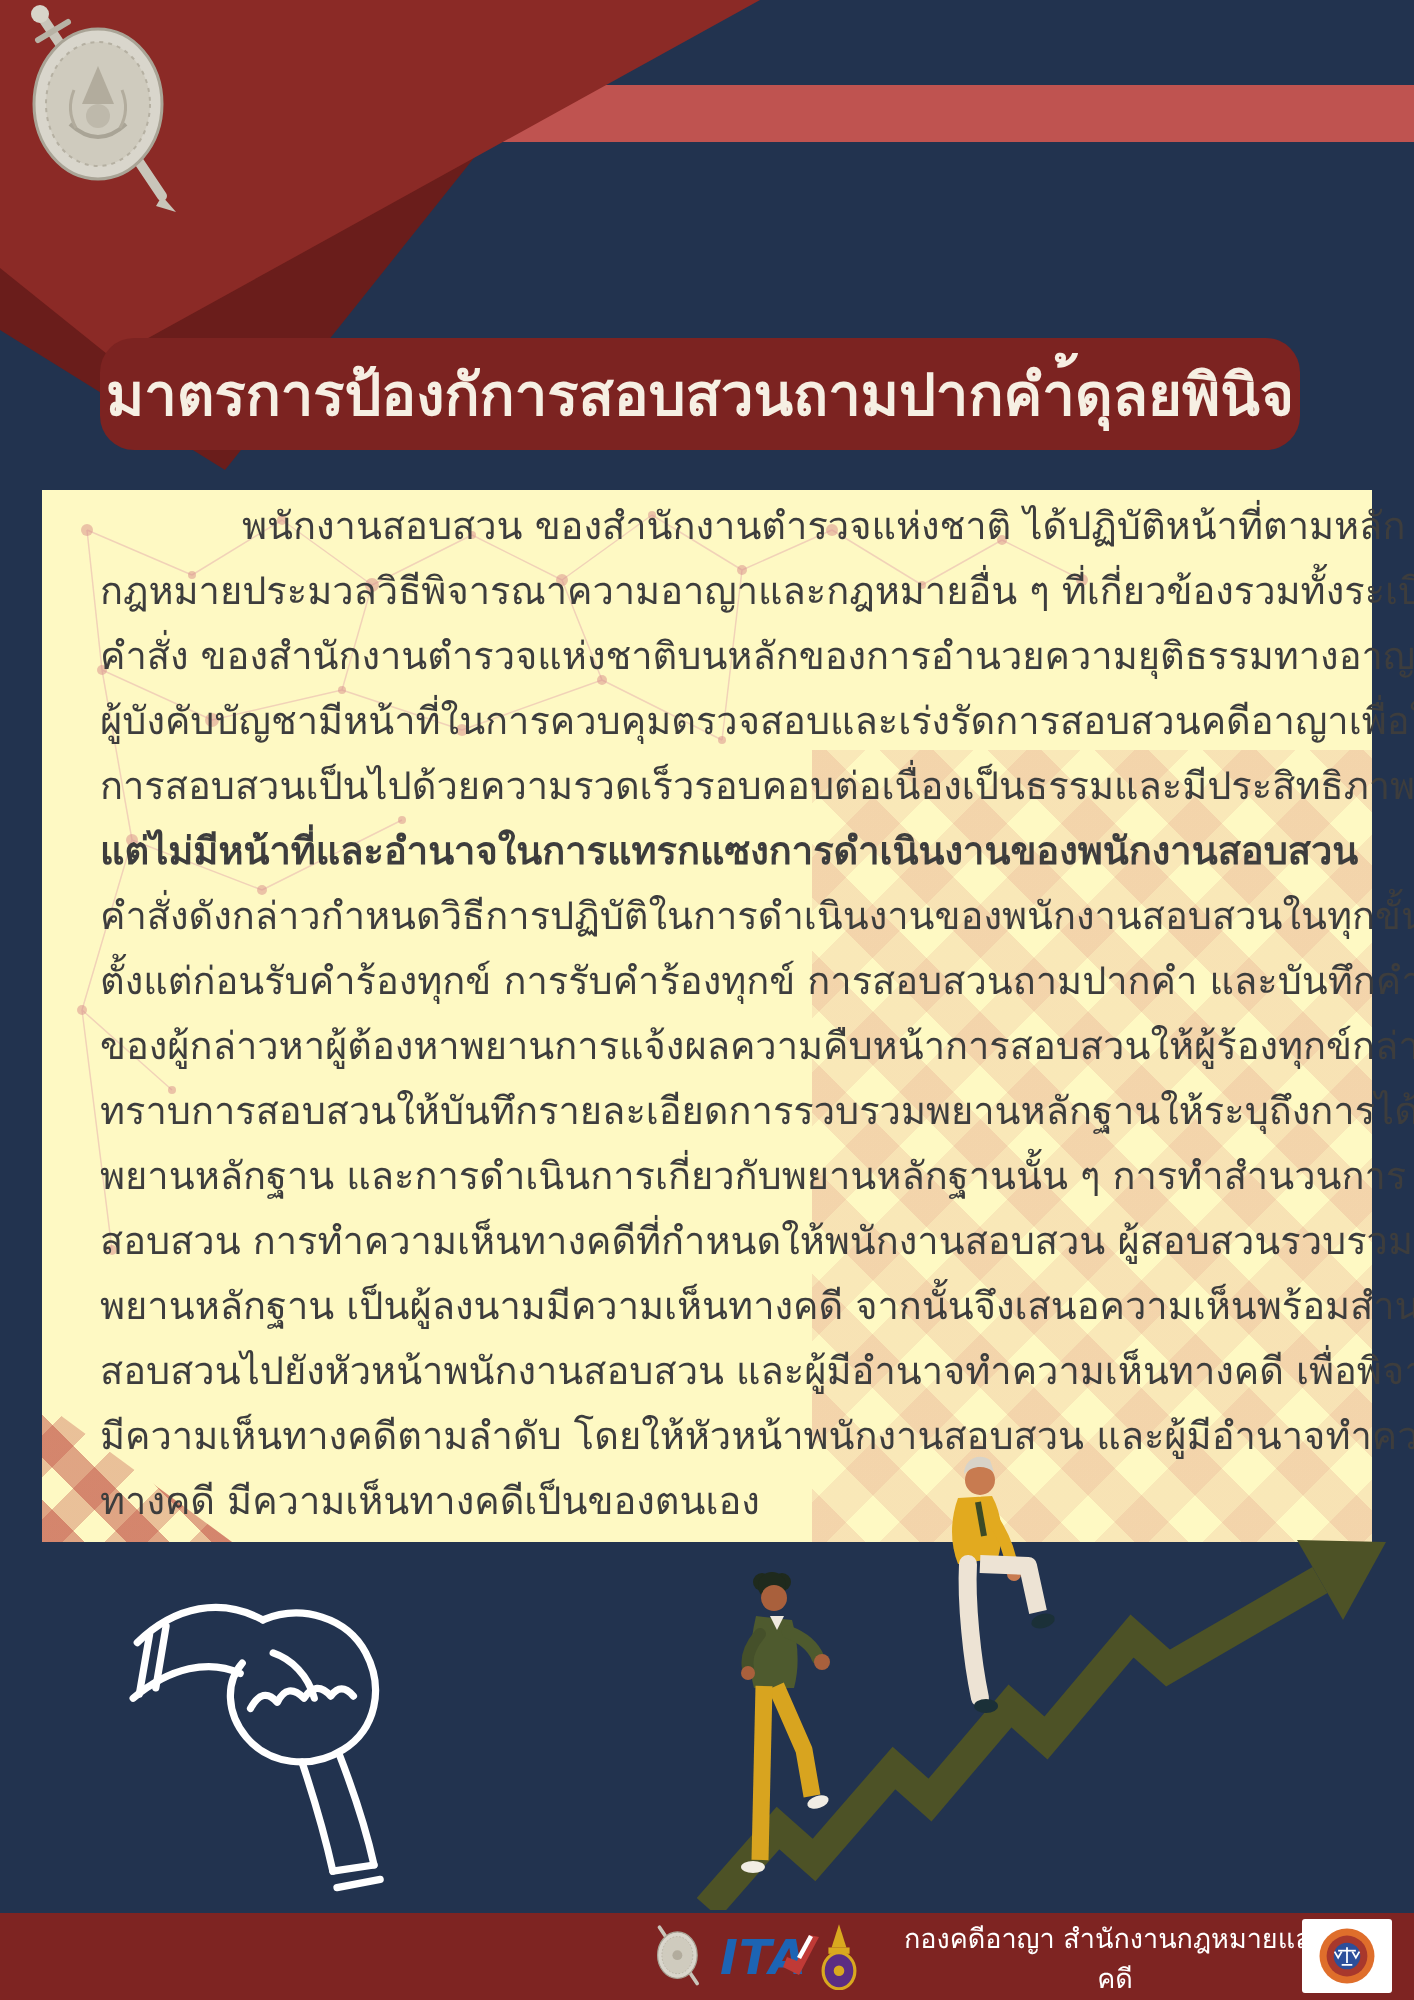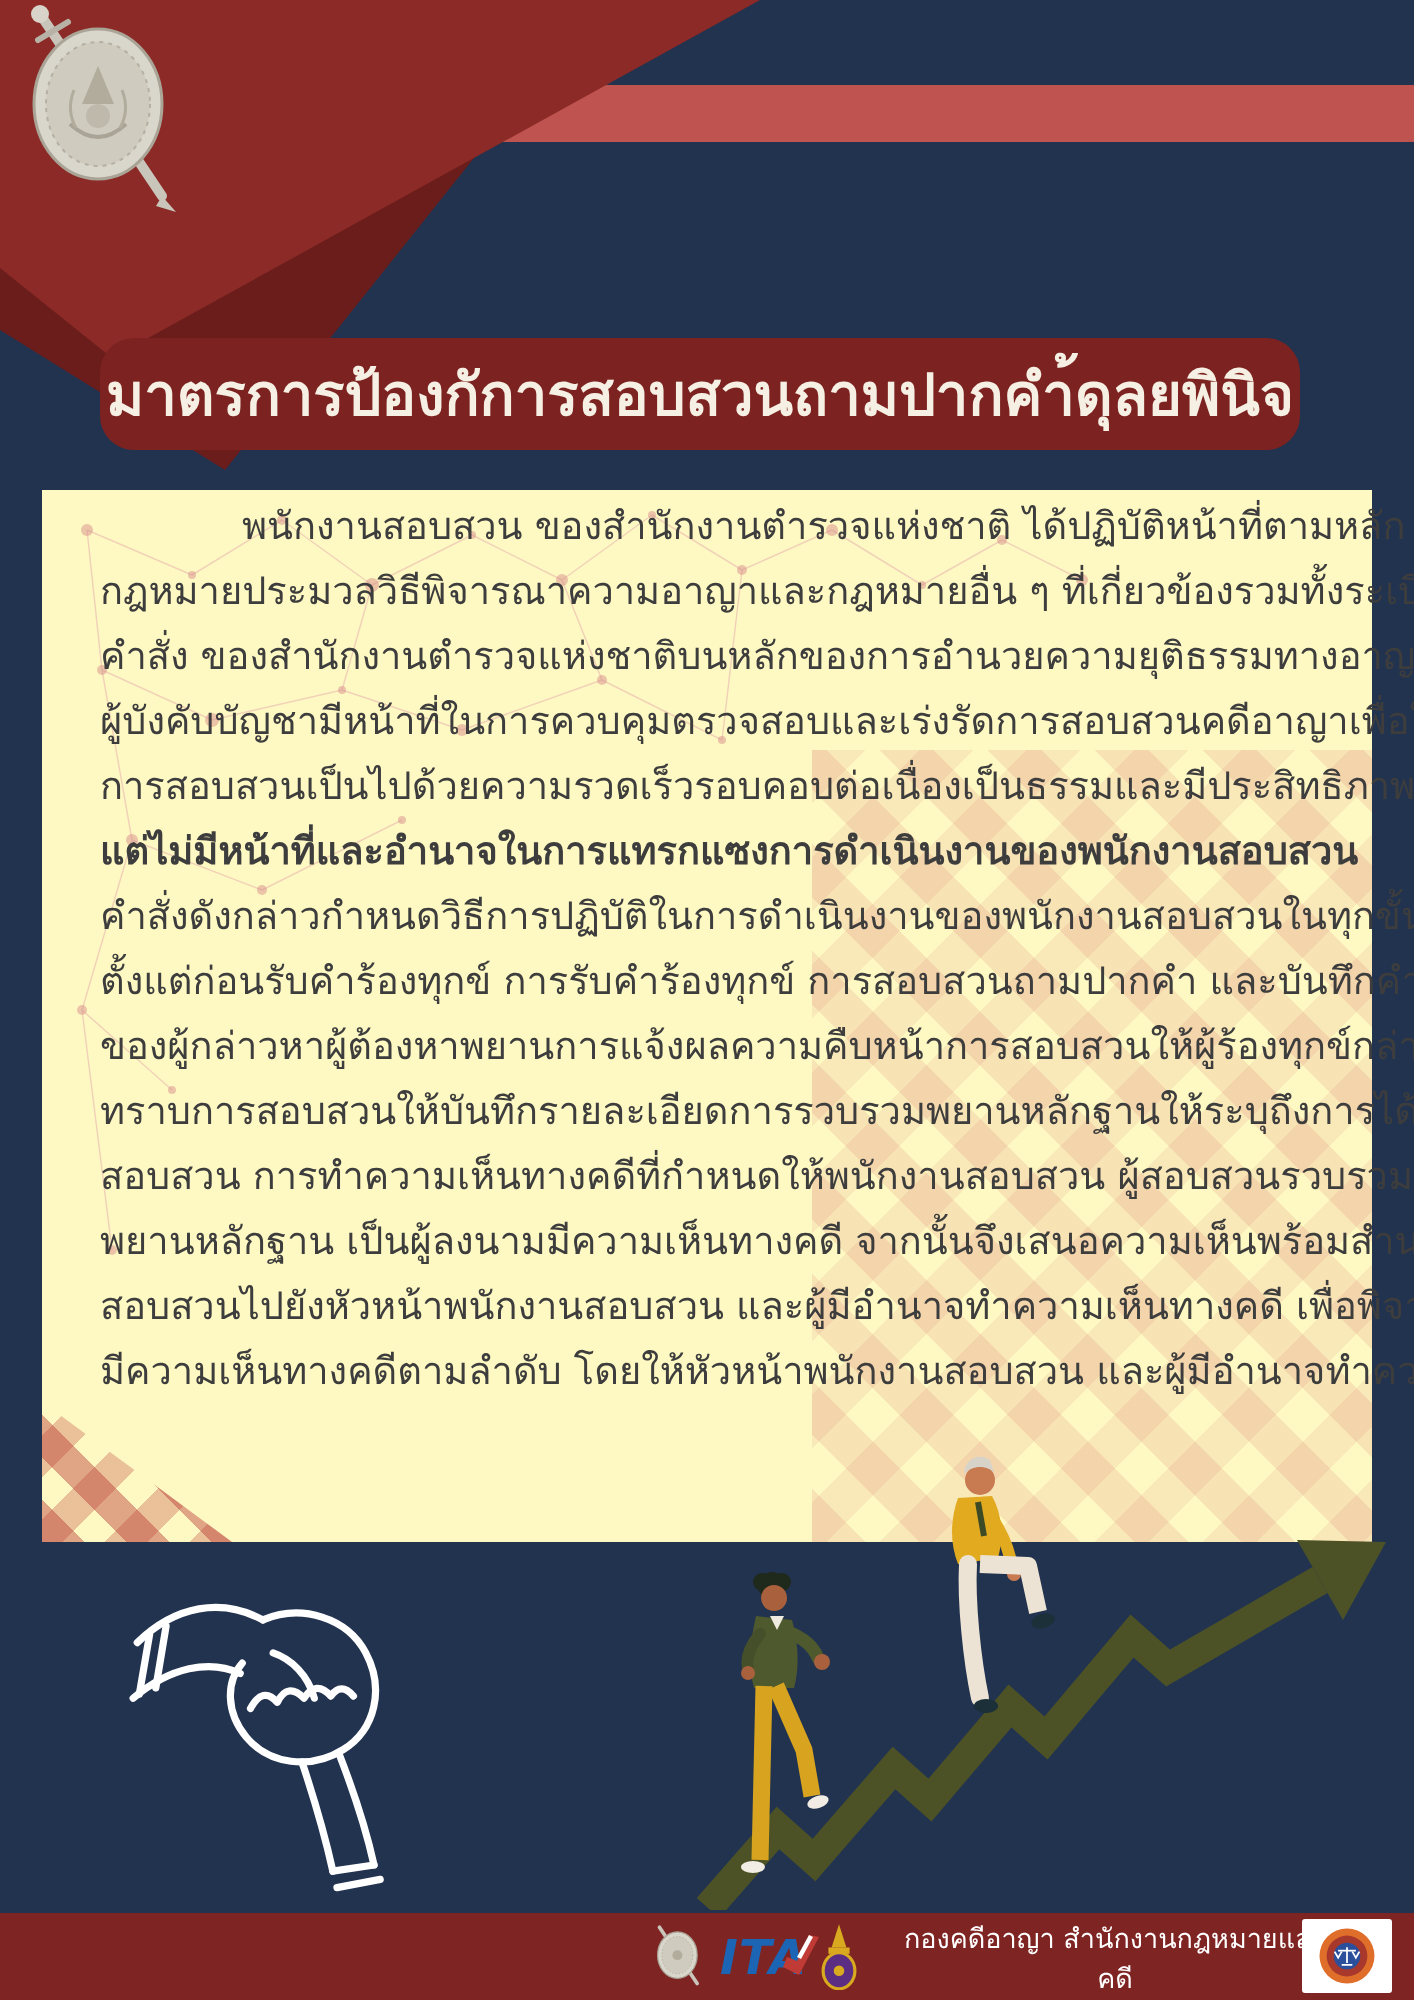--- a/index.html
+++ b/index.html
@@ -160,24 +160,26 @@
       <div class="line first">พนักงานสอบสวน ของสำนักงานตำรวจแห่งชาติ ได้ปฏิบัติหน้าที่ตามหลัก</div>
       <div class="line">กฎหมายประมวลวิธีพิจารณาความอาญาและกฎหมายอื่น ๆ ที่เกี่ยวข้องรวมทั้งระเบียบ</div>
       <div class="line">คำสั่ง ของสำนักงานตำรวจแห่งชาติบนหลักของการอำนวยความยุติธรรมทางอาญา</div>
       <div class="line">ผู้บังคับบัญชามีหน้าที่ในการควบคุมตรวจสอบและเร่งรัดการสอบสวนคดีอาญาเพื่อให้</div>
       <div class="line">การสอบสวนเป็นไปด้วยความรวดเร็วรอบคอบต่อเนื่องเป็นธรรมและมีประสิทธิภาพ</div>
       <div class="line bold">แต่ไม่มีหน้าที่และอำนาจในการแทรกแซงการดำเนินงานของพนักงานสอบสวน</div>
       <div class="line">คำสั่งดังกล่าวกำหนดวิธีการปฏิบัติในการดำเนินงานของพนักงานสอบสวนในทุกขั้นตอน</div>
       <div class="line">ตั้งแต่ก่อนรับคำร้องทุกข์ การรับคำร้องทุกข์ การสอบสวนถามปากคำ และบันทึกคำให้การ</div>
       <div class="line">ของผู้กล่าวหาผู้ต้องหาพยานการแจ้งผลความคืบหน้าการสอบสวนให้ผู้ร้องทุกข์กล่าวโทษ</div>
       <div class="line">ทราบการสอบสวนให้บันทึกรายละเอียดการรวบรวมพยานหลักฐานให้ระบุถึงการได้มาของ</div>
+      <div class="line">พยานหลักฐาน และการดำเนินการเกี่ยวกับพยานหลักฐานนั้น ๆ การทำสำนวนการ</div>
       <div class="line">สอบสวน การทำความเห็นทางคดีที่กำหนดให้พนักงานสอบสวน ผู้สอบสวนรวบรวม</div>
       <div class="line">พยานหลักฐาน เป็นผู้ลงนามมีความเห็นทางคดี จากนั้นจึงเสนอความเห็นพร้อมสำนวนการ</div>
       <div class="line">สอบสวนไปยังหัวหน้าพนักงานสอบสวน และผู้มีอำนาจทำความเห็นทางคดี เพื่อพิจารณา</div>
       <div class="line">มีความเห็นทางคดีตามลำดับ โดยให้หัวหน้าพนักงานสอบสวน และผู้มีอำนาจทำความเห็น</div>
+      <div class="line last">ทางคดี มีความเห็นทางคดีเป็นของตนเอง</div>
     </div>
   </div>
 
   <svg class="handshake" viewBox="0 0 290 340" fill="none" stroke="#FFFFFF" stroke-width="7" stroke-linecap="round" stroke-linejoin="round">
     <path d="M18,88 C55,52 100,44 140,66"></path>
     <path d="M14,142 C50,112 88,104 118,118"></path>
     <path d="M30,80 L20,138"></path>
     <path d="M46,72 L36,132"></path>
     <path d="M140,66 C178,50 222,64 240,98 C258,132 250,172 218,192 C186,212 146,206 124,180 C104,156 104,126 120,108"></path>
     <path d="M128,152 Q140,130 154,146 Q164,126 180,142 Q192,124 206,140 Q216,126 228,140"></path>

